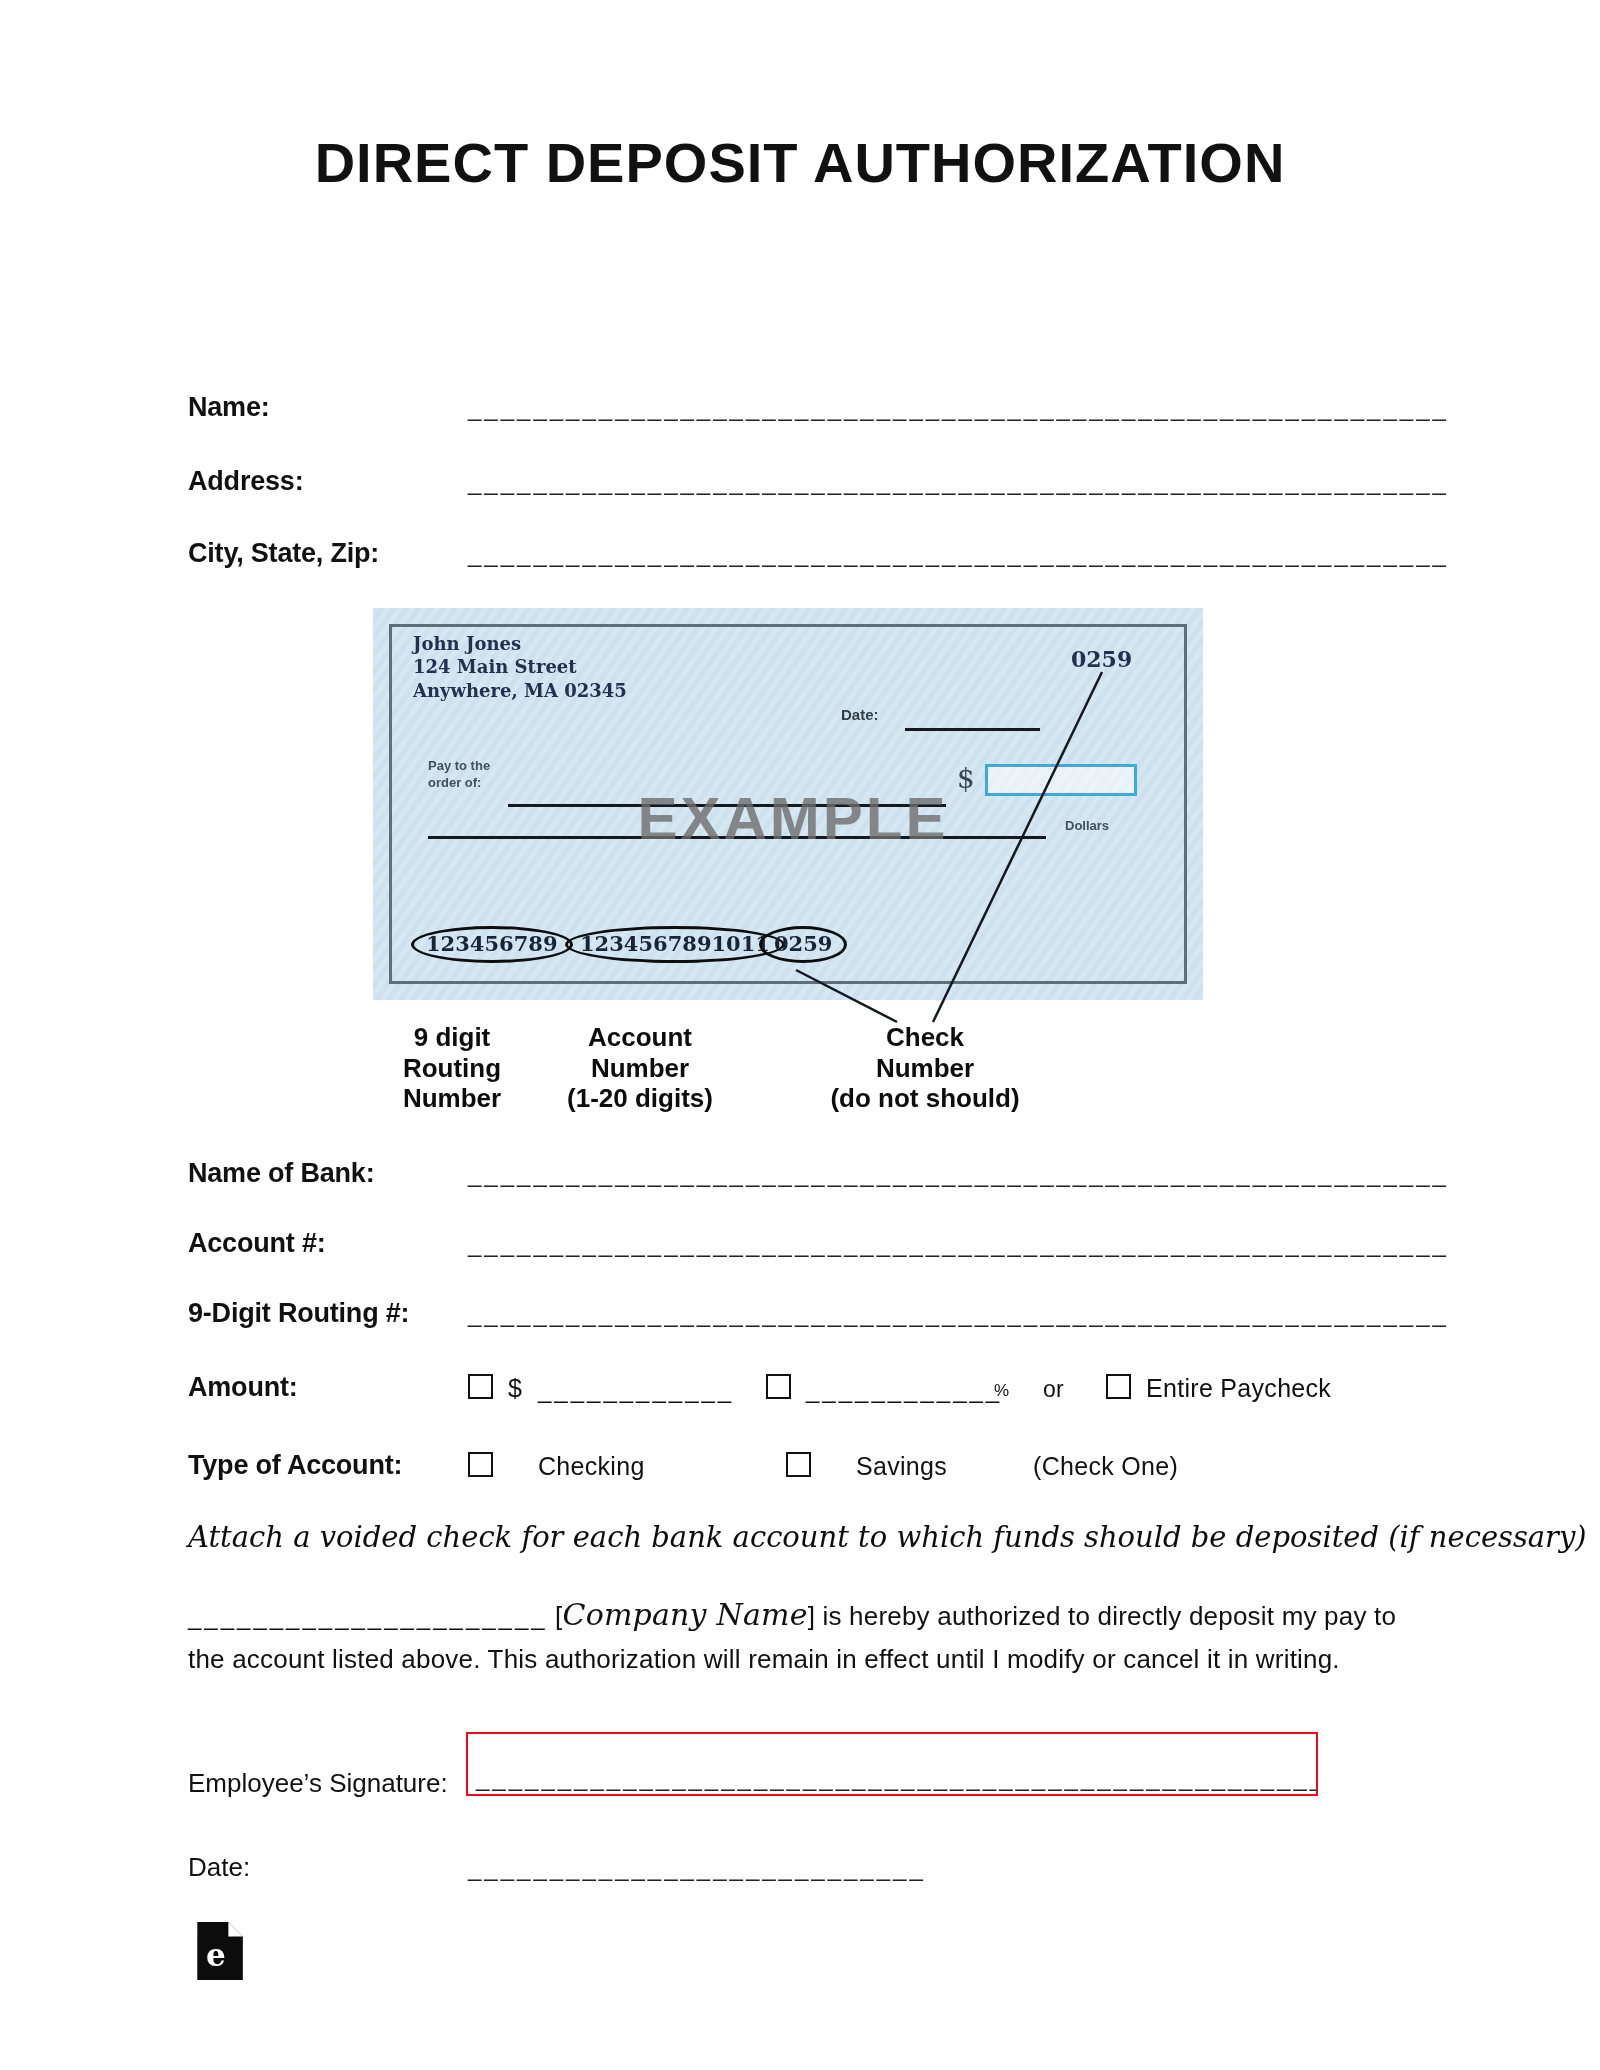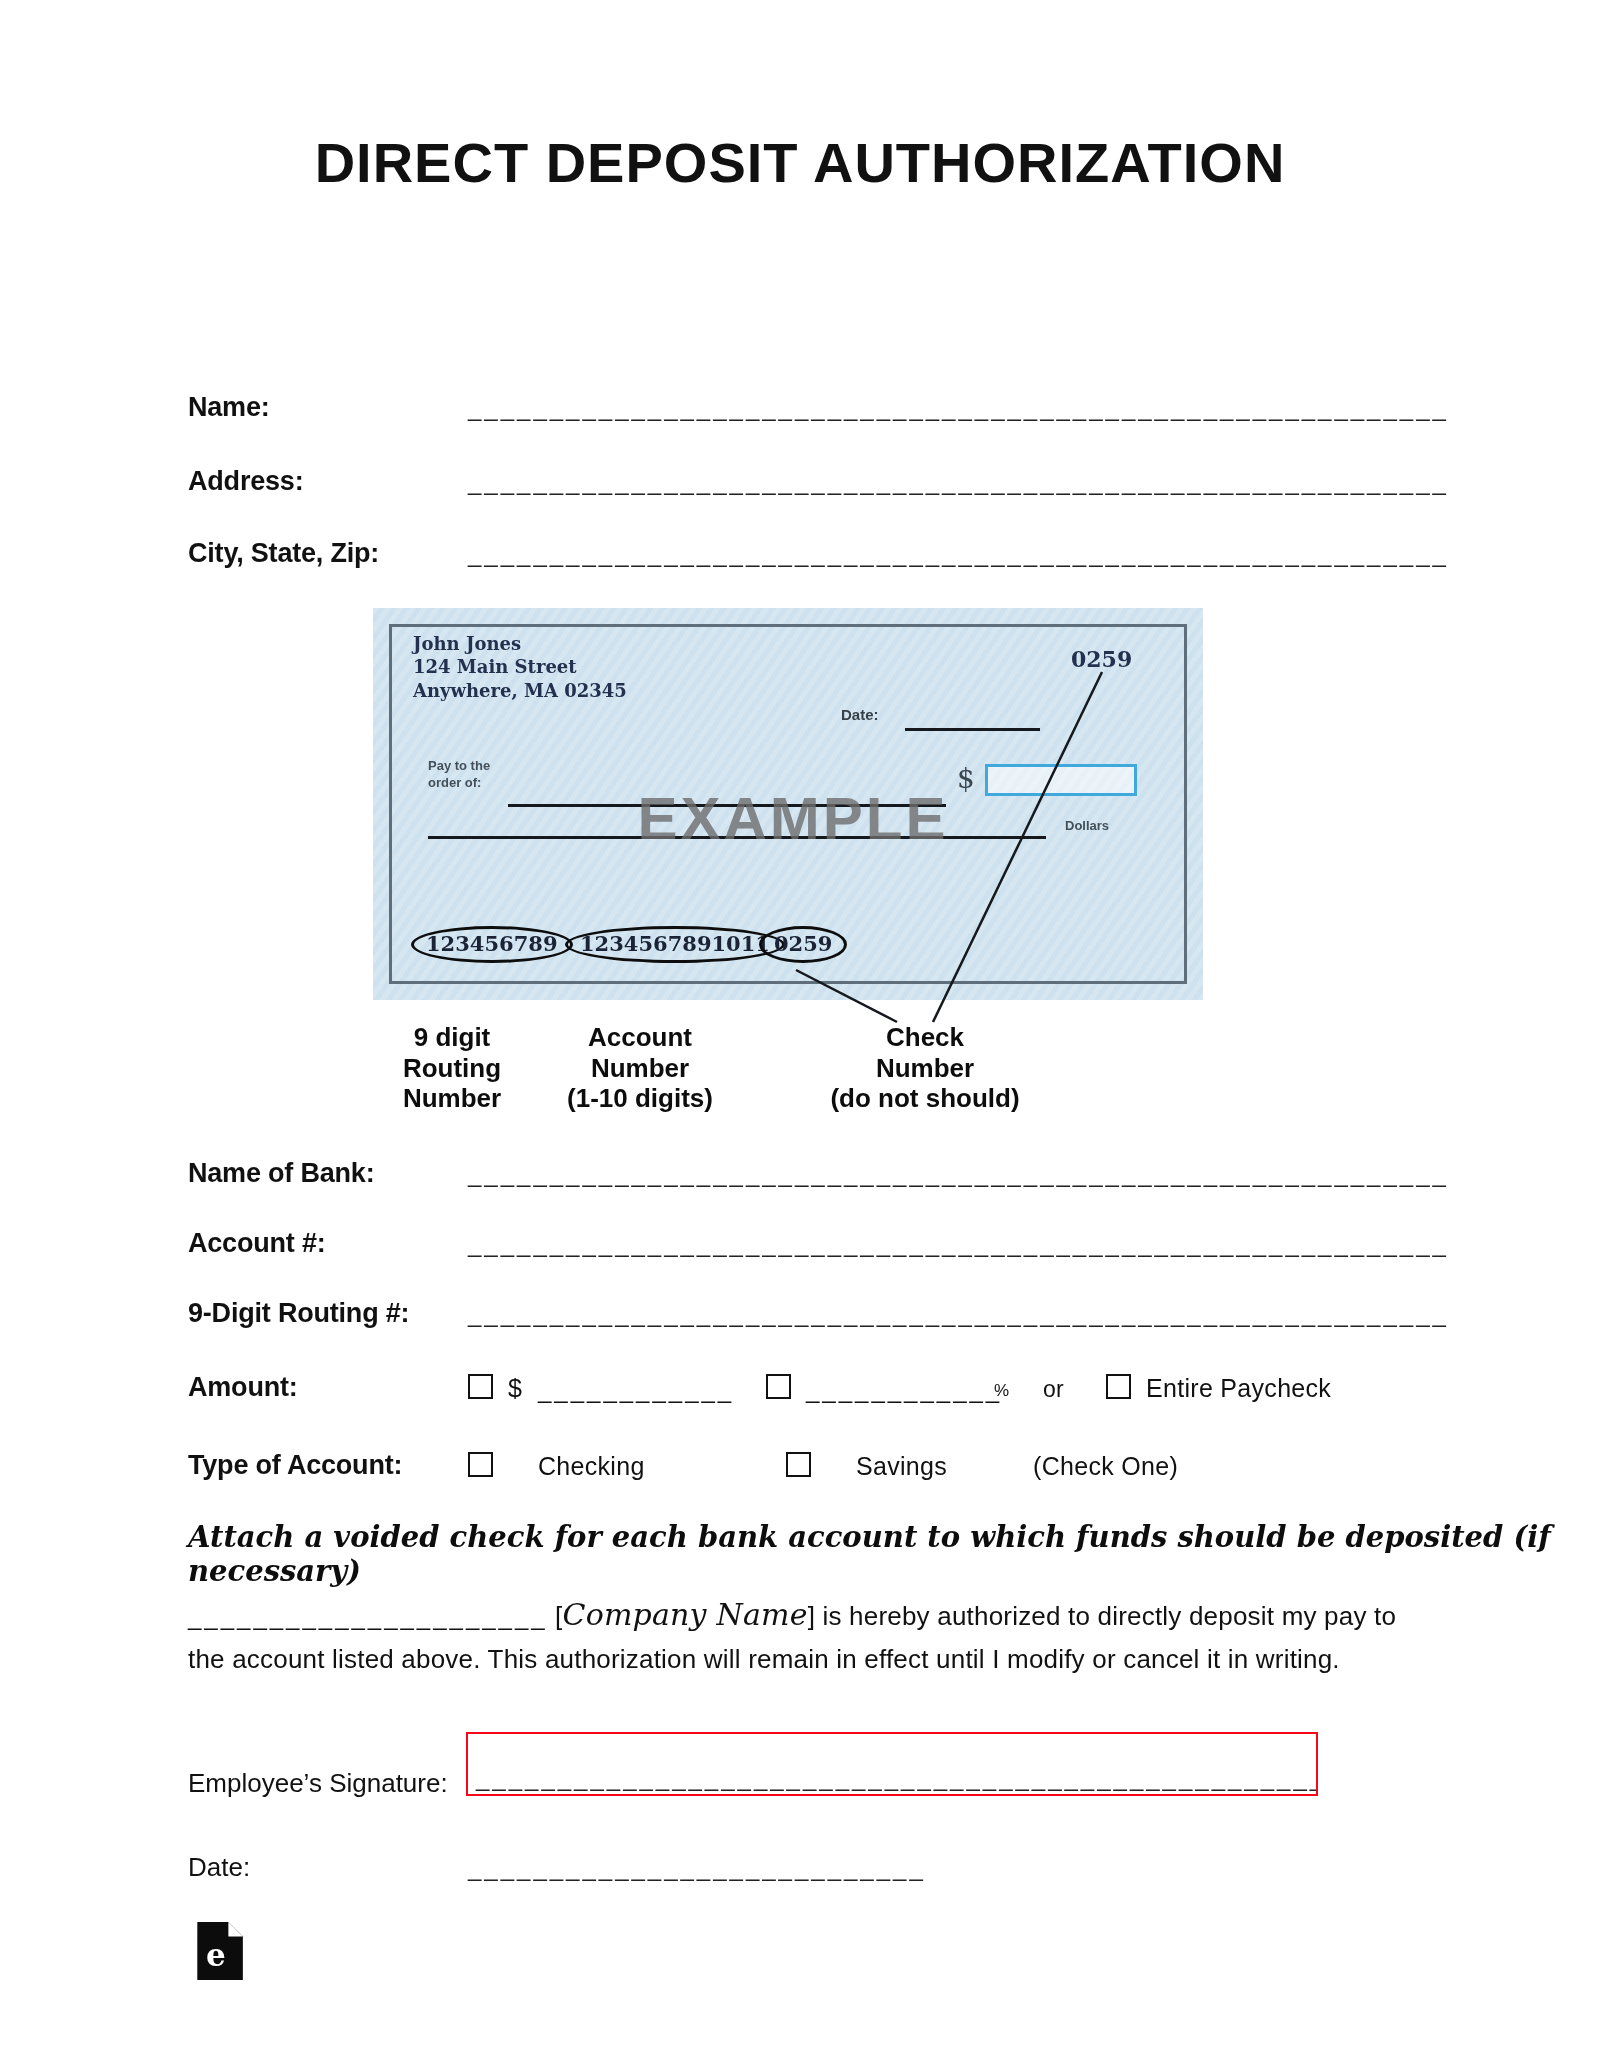--- a/index.html
+++ b/index.html
@@ -46,21 +46,21 @@
   .callout { position:absolute; top:414px; text-align:center; font-size:26px; font-weight:bold; line-height:1.18; color:#0d0d0d; }
   .c1 { left:0; width:158px; }
   .c2 { left:178px; width:178px; }
   .c3 { left:438px; width:228px; }
 
   
   .cb { position:absolute; width:25px; height:25px; border:2.5px solid #111; background:#fff; top:2px; box-sizing:border-box; }
   .optxt { position:absolute; top:2px; font-size:25px; letter-spacing:0.3px; }
   .opline { position:absolute; top:4px; font-size:24px; letter-spacing:3px; white-space:nowrap; }
 
-  .note { position:absolute; left:188px; top:1520px; font-family:"DejaVu Serif", serif; font-style:italic; font-size:29px; color:#0d0d0d;font-weight:bold; }
+  .note { position:absolute; left:188px; top:1520px; font-family:"DejaVu Serif", serif; font-style:italic; font-size:29px; color:#0d0d0d; }
 
   .auth { position:absolute; left:188px; top:1592px; width:1212px; font-size:26px; line-height:1.55; letter-spacing:0.2px; }
   .auth .blank { font-size:24px; letter-spacing:3px; }
   .company { font-family:"DejaVu Serif", serif; font-style:italic; font-size:30px; }
 
   .sig-label { position:absolute; left:188px; top:1768px; font-size:26px; }
   .sig-box { position:absolute; left:466px; top:1732px; width:852px; height:64px; border:2.5px solid #fb0519; box-sizing:border-box; overflow:hidden; background:#fff; }
   .sig-line { position:absolute; left:8px; bottom:2px; font-size:24px; letter-spacing:3px; white-space:nowrap; color:#222; }
 
   .date-label { position:absolute; left:188px; top:1852px; font-size:26px; }
@@ -120,21 +120,21 @@
     </svg>
 
     <div class="callout c1">
       <div>9 digit</div>
       <div>Routing</div>
       <div>Number</div>
     </div>
     <div class="callout c2">
       <div>Account</div>
       <div>Number</div>
-      <div>(1-10 digits)</div>
+      <div>(1-20 digits)</div>
     </div>
     <div class="callout c3">
       <div>Check</div>
       <div>Number</div>
       <div>(do not should)</div>
     </div>
   </div>
 
   <div class="row" style="top:1158px;">
     <span class="flabel">Name of Bank:</span>

